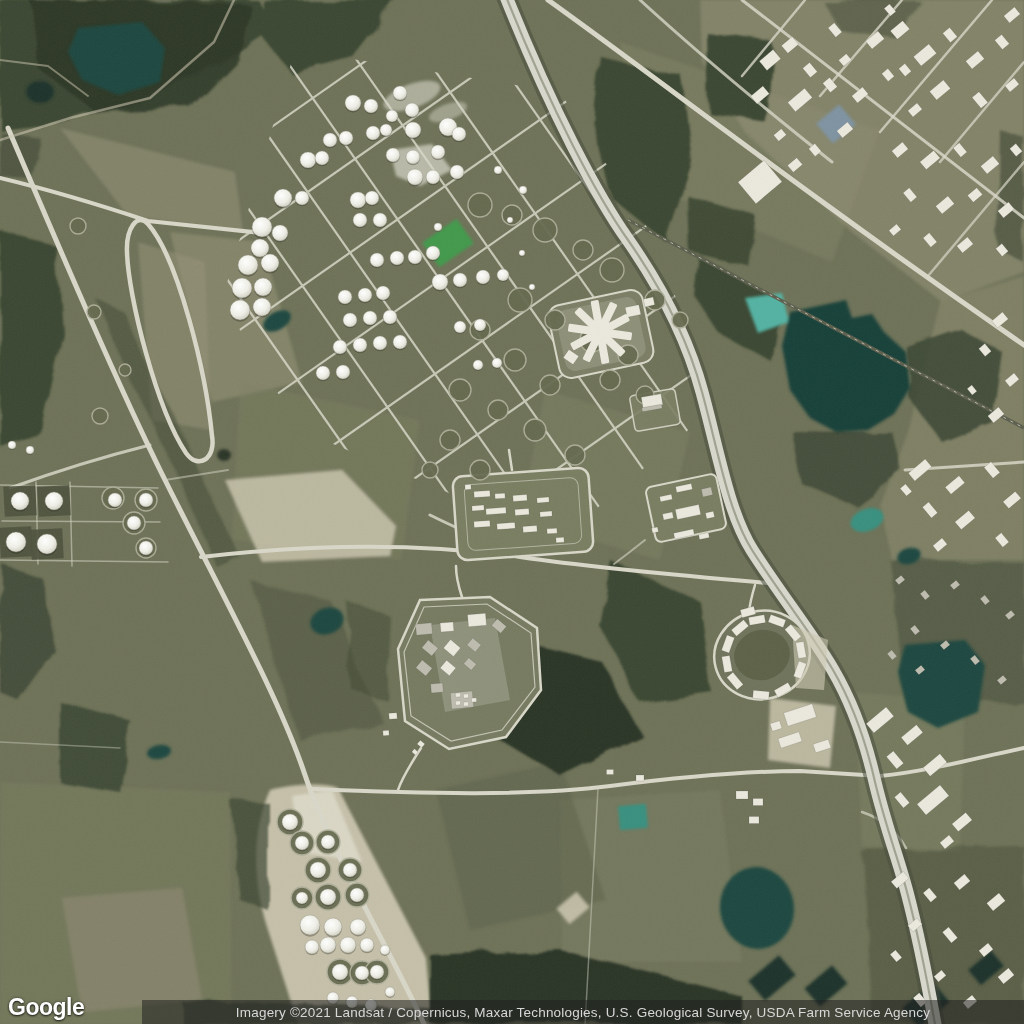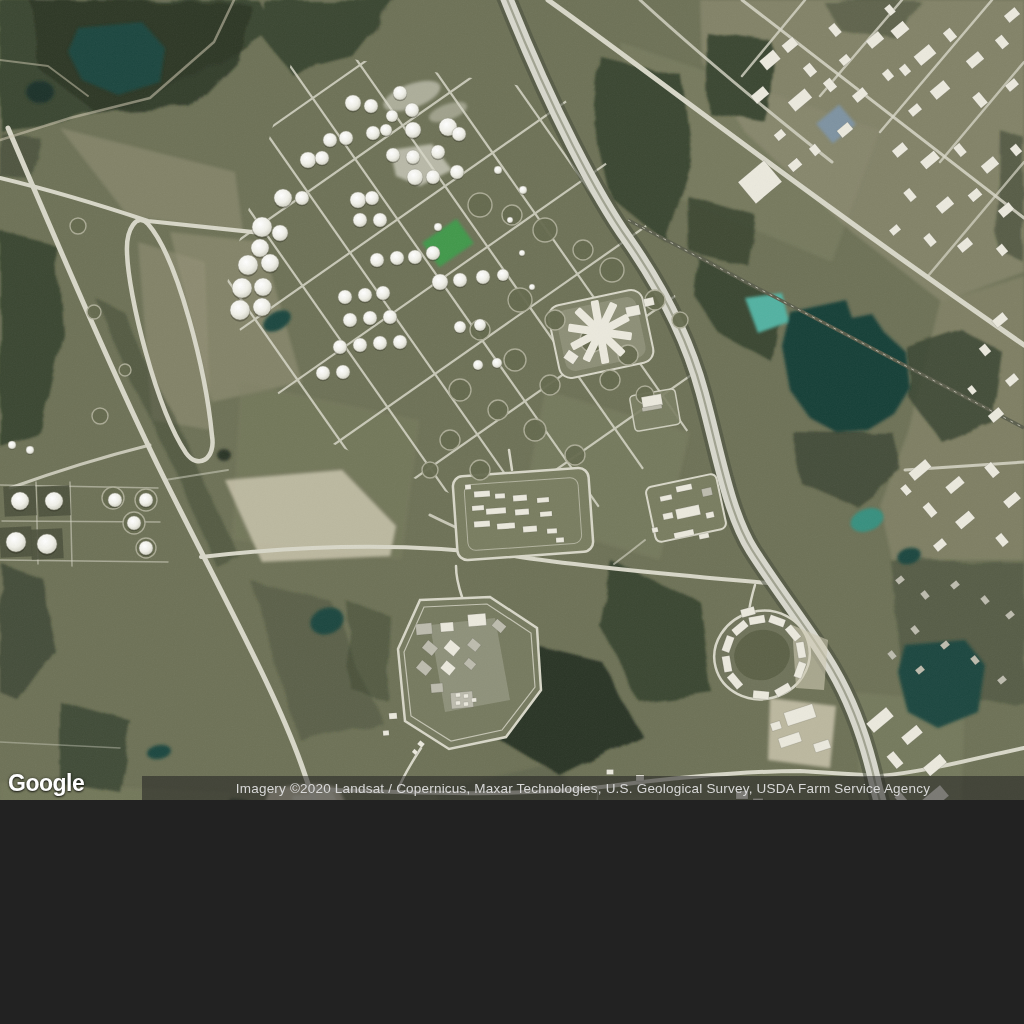--- a/index.html
+++ b/index.html
@@ -1,16 +1,16 @@
 <!DOCTYPE html>
 <html style="--ground: #6e7257; --ground_light: #7d8164; --ground_tan: #989379; --field_dark: #59604a; --forest: #3b4632; --forest_dark: #2b3627; --sand: #cfc9b2; --road: #d8d7c8; --rail: #5c5f4d; --highway: #d8d8cd; --highway_verge: #454a3a; --highway_median: #9a9c8a; --tank_white: #f6f6f1; --building_white: #ebe9dd; --building_gray: #bdbcae; --berm_fill: #656a4e; --berm_rim: #aeae99; --berm_square: #4c513d; --grass_green: #3f9b4c; --pond_black: #1c332b; --pond_dark: #1d473f; --pond_teal: #37907f; --pond_cyan: #52b2a2; --pond_blue: #7e93a2; --lake: #173f39; --attr_bg: rgba(32,32,32,0.55); --attr_text: #d8d8d8;"><head>
 <meta charset="utf-8">
 <style>
   html,body{margin:0;padding:0;background:#222;}
-  .stage{position:relative;width:1024px;height:800px;overflow:hidden;
+  .stage{position:relative;width:1024px;height:1024px;overflow:hidden;
          font-family:"Liberation Sans",sans-serif;background:var(--ground,#6e7257);}
   .stage svg{position:absolute;inset:0;display:block;}
   .attribution-bar{position:absolute;left:142px;right:0;bottom:0;height:24px;
     background:var(--attr_bg,rgba(32,32,32,.55));display:flex;align-items:center;justify-content:center;}
   .attribution-bar span{color:var(--attr_text,#d8d8d8);font-size:13.5px;letter-spacing:.2px;white-space:nowrap;}
   .google-logo{position:absolute;left:8px;bottom:3px;color:#fff;font-size:23px;font-weight:bold;
     letter-spacing:-.5px;text-shadow:0 1px 2px rgba(0,0,0,.7),0 0 3px rgba(0,0,0,.45);
     font-family:"Liberation Sans",sans-serif;cursor:pointer;}
 </style>
 </head>
@@ -655,15 +655,15 @@
           <rect x="604" y="328" width="28" height="8" rx="1.5" transform="rotate(332 600 332)"></rect>
           <rect x="592" y="324" width="16" height="16" transform="rotate(20 600 332)"></rect>
         </g>
       </g>
 
     <rect x="0" y="0" width="1024" height="1024" filter="url(#grain)" opacity=".5"></rect>
   </svg>
 
   <div class="google-logo">Google</div>
   <div class="attribution-bar">
-    <span>Imagery ©2020 Landsat / Copernicus, Maxar Technologies, U.S. Geological Survey, USDA Farm Service Agency</span>
+    <span>Imagery ©2021 Landsat / Copernicus, Maxar Technologies, U.S. Geological Survey, USDA Farm Service Agency</span>
   </div>
 </div>
 
 </body></html>

